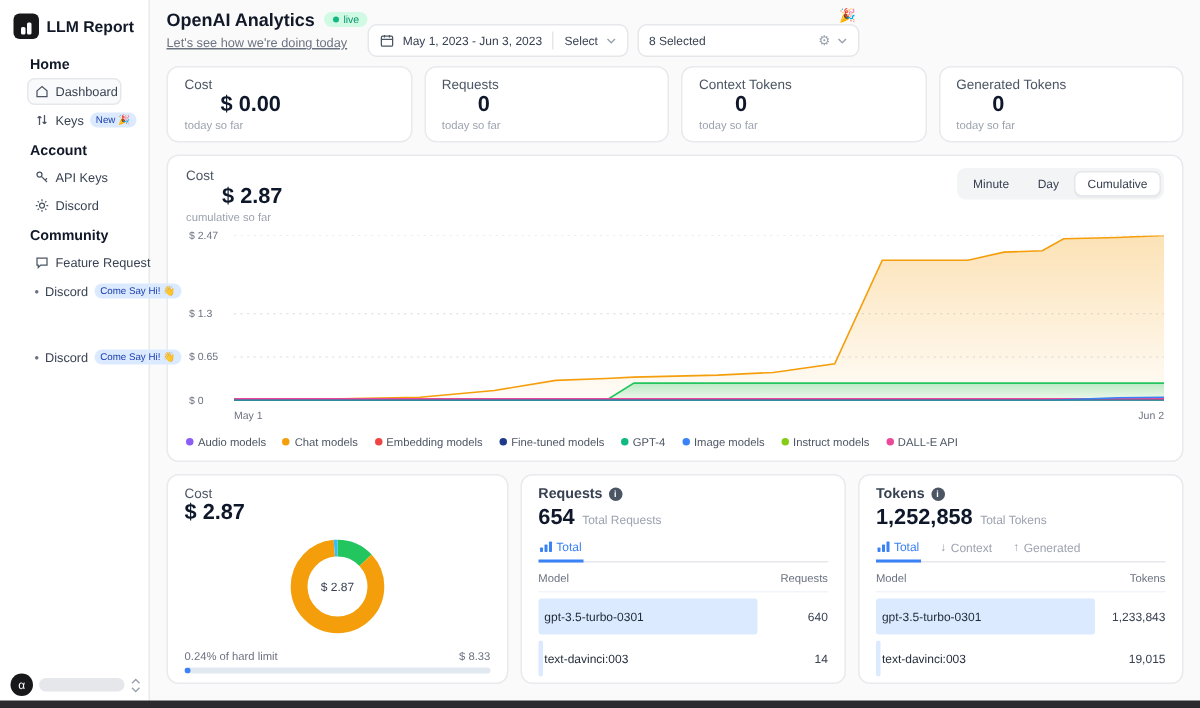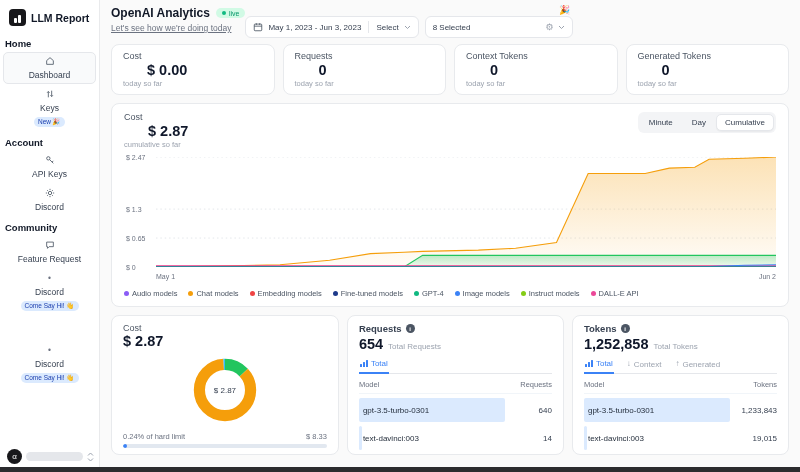--- a/index.html
+++ b/index.html
@@ -12,24 +12,24 @@
   .sidebar {
     position:fixed; left:0; top:0; width:100px; height:472px;
     background:#ffffff; border-right:1px solid #e9eaec; z-index:10;
   }
   .side-logo { display:flex; align-items:center; gap:5px; padding:9px 9px 6px; }
   .logo-box { width:17px; height:17px; background:#18181b; border-radius:4px;
     display:flex; align-items:flex-end; justify-content:center; gap:1.5px; padding-bottom:3px; flex:none;}
   .logo-box i { display:block; width:2.5px; background:#fff; border-radius:1px; }
   .logo-box i:nth-child(1){height:5px;} .logo-box i:nth-child(2){height:8px;}
   .side-title { font-size:10.5px; font-weight:bold; color:#111827; }
-  .nav-section { padding:0 3px; margin-top:0; }
+  .nav-section { padding:0 18px; margin-top:0; }
   .nav-header { font-size:9.5px; font-weight:bold; color:#111827; margin:6px 2px 3px; }
   .nav-item { display:flex; align-items:center; gap:4px; padding:3px 4px; font-size:8.5px;
-    color:#374151; border:1px solid transparent; border-radius:5px; margin-bottom:1px; cursor:pointer; white-space:nowrap;flex-direction:column;}
+    color:#374151; border:1px solid transparent; border-radius:5px; margin-bottom:1px; cursor:pointer; white-space:nowrap;}
   .nav-item.active { background:#f9fafb; border-color:#e5e7eb; }
   .nicon { display:inline-flex; width:10px; height:10px; color:#4b5563; flex:none; align-items:center; justify-content:center;}
   .nicon svg { width:10px; height:10px; }
   .badge-blue { background:#dbeafe; color:#1e40af; font-size:6.5px; padding:1px 4px;
     border-radius:999px; white-space:nowrap; }
   .bullet { color:#6b7280; font-size:8.5px; }
   .discord2 { margin-top:26px; }
   .user-row { position:absolute; bottom:8px; left:7px; right:5px; display:flex; align-items:center; gap:4px; }
   .avatar { width:15px; height:15px; border-radius:50%; background:#18181b; color:#fff;
     font-size:8px; display:flex; align-items:center; justify-content:center; flex:none; cursor:pointer;}

